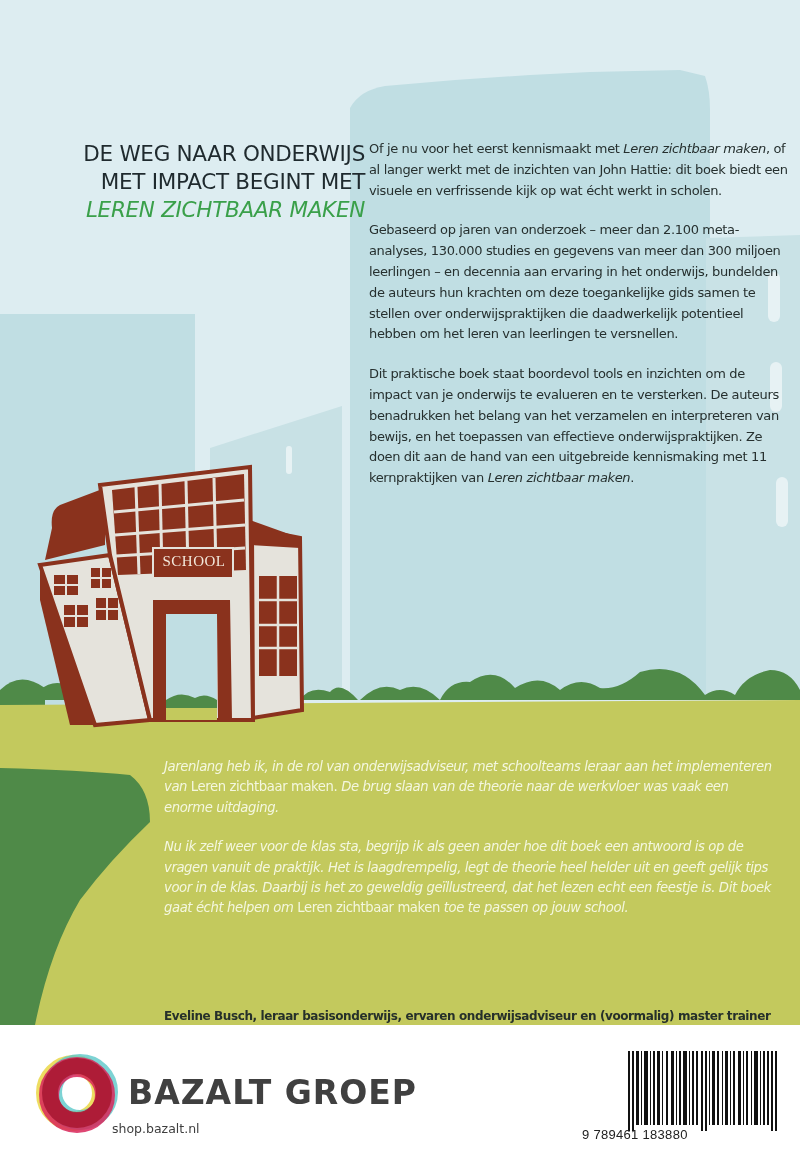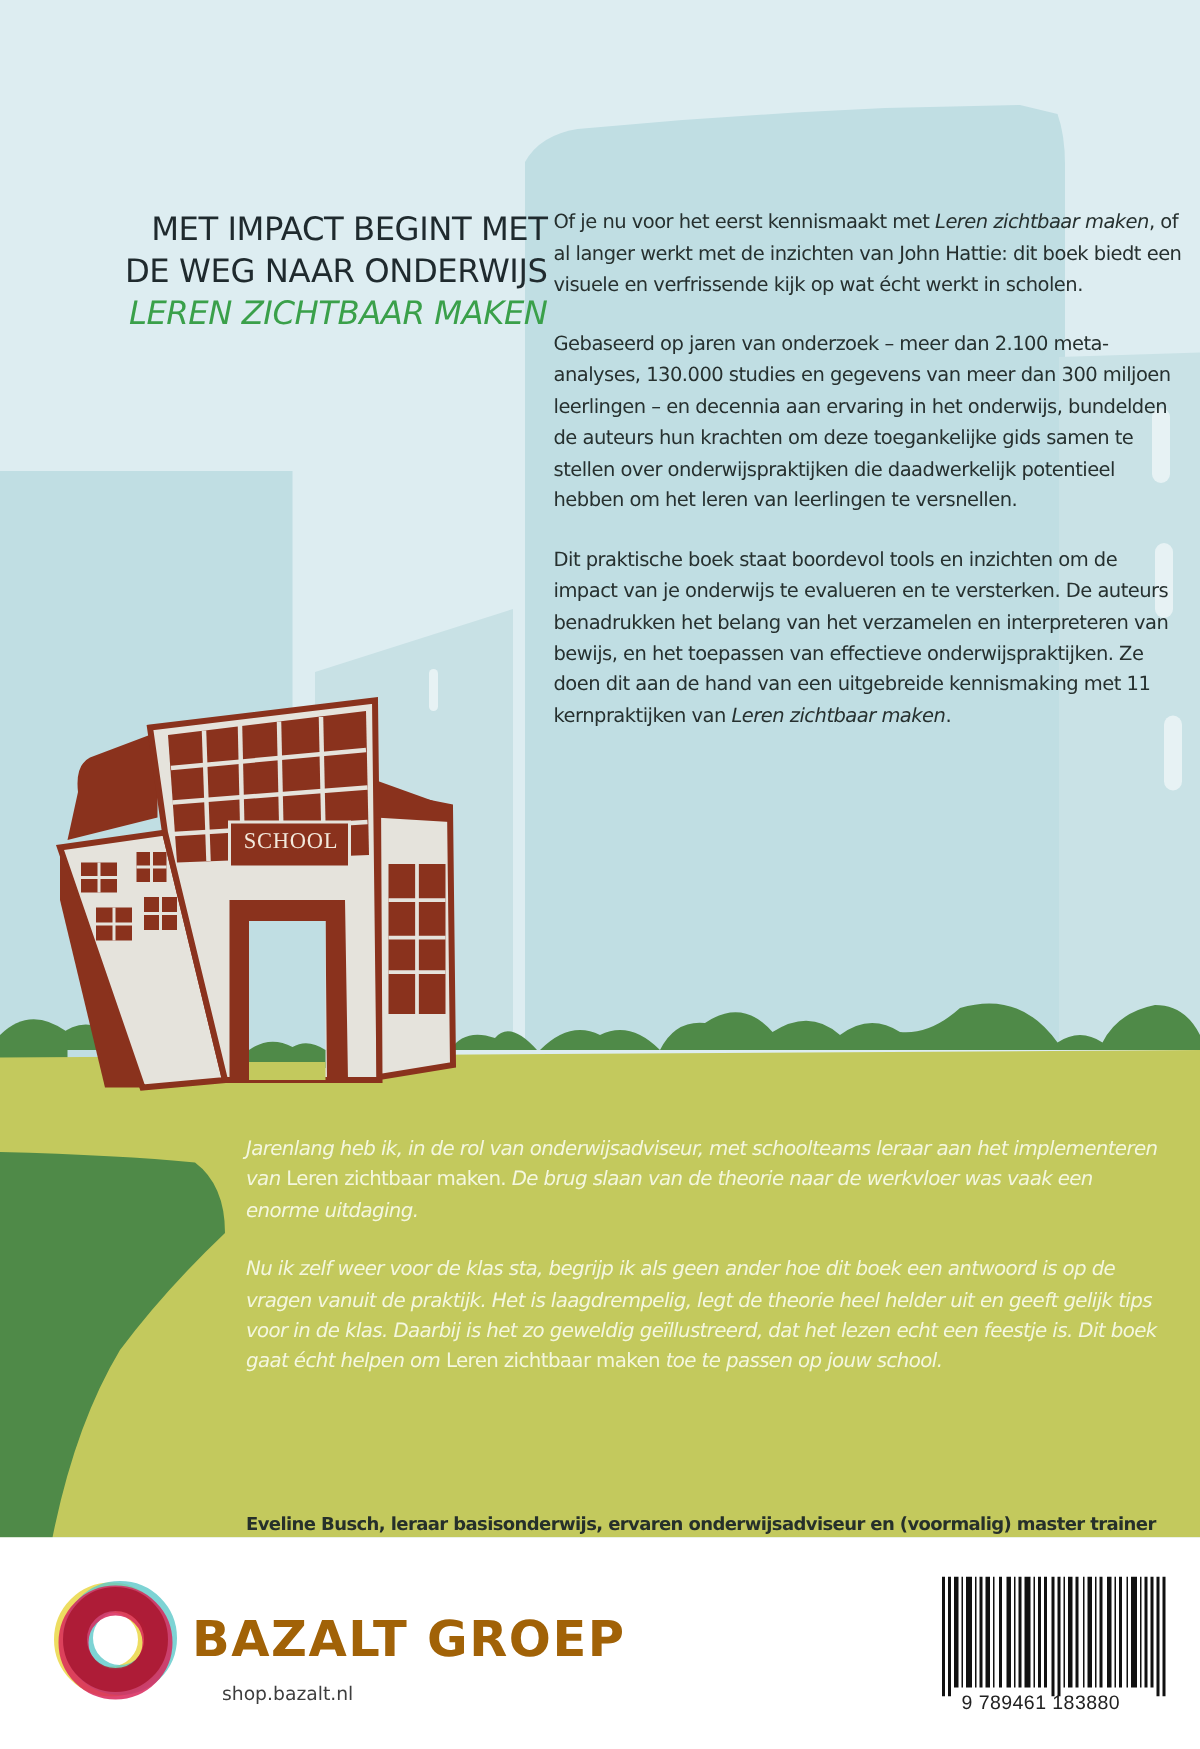--- a/index.html
+++ b/index.html
@@ -10,24 +10,24 @@
   .headline .green{color:#3aa04a;font-style:italic;}
   .body-col{position:absolute;left:369px;top:139px;width:420px;font-family:"DejaVu Sans",sans-serif;font-size:13px;line-height:20.8px;color:#26302f;letter-spacing:-0.35px;}
   .body-col p{margin:0 0 19px 0;}
   .body-col em{font-style:italic;}
   .quote{position:absolute;left:164px;top:757px;width:610px;font-family:"DejaVu Sans",sans-serif;font-size:13.2px;line-height:20.4px;color:#f4f7df;font-style:italic;letter-spacing:-0.4px;}
   .quote p{margin:0 0 19px 0;}
   .quote .up{font-style:normal;margin-top:20px;}
   .attrib{position:absolute;left:164px;top:1006px;width:610px;font-family:"DejaVu Sans",sans-serif;font-size:12px;line-height:21px;font-weight:bold;color:#26302a;letter-spacing:-0.4px;}
   .attrib em{font-style:italic;}
   .footer{position:absolute;left:0;top:1025px;width:800px;height:141px;background:#ffffff;}
-  .brand{position:absolute;left:128px;top:1073px;font-family:"DejaVu Sans",sans-serif;font-weight:bold;font-size:33px;color:#a16207;letter-spacing:1px;}
-  .shop{position:absolute;left:148px;top:1121px;font-family:"DejaVu Sans",sans-serif;font-size:12.5px;color:#3e3e3e;}
+  .brand{position:absolute;left:128px;top:1073px;font-family:"DejaVu Sans",sans-serif;font-weight:bold;font-size:33px;color:#404040;letter-spacing:1px;}
+  .shop{position:absolute;left:112px;top:1121px;font-family:"DejaVu Sans",sans-serif;font-size:12.5px;color:#3e3e3e;}
   .barcode{position:absolute;left:626px;top:1051px;width:160px;height:80px;}
-  .isbn{position:absolute;left:641px;top:1127px;font-family:"Liberation Sans",sans-serif;font-size:13px;color:#222;letter-spacing:0.3px;}
+  .isbn{position:absolute;left:582px;top:1127px;font-family:"Liberation Sans",sans-serif;font-size:13px;color:#222;letter-spacing:0.3px;}
 </style>
 </head>
 <body>
 
 <svg id="scene" viewBox="0 0 800 1025" xmlns="http://www.w3.org/2000/svg">
   <rect x="0" y="0" width="800" height="1025" fill="#ddedf1"></rect>
 
   <path d="M350,108 Q360,90 385,86 L455,80 L530,75 L590,72 L680,70 L705,76 Q710,90 710,110 L710,700 L350,700 Z" fill="#c0dee3"></path>
 
   <path d="M706,238 L800,235 L800,700 L706,700 Z" fill="#c9e2e6"></path>
@@ -104,22 +104,22 @@
     <path d="M153,600 L230,600 L232,720 L218,720 L217,614 L166,614 L168,720 L153,720 Z" fill="#8a321d"></path>
     <rect x="166" y="614" width="51" height="98" fill="#c0dee3"></rect>
     <path d="M166,700 Q180,690 195,698 Q205,692 217,700 L217,712 L166,712 Z" fill="#4f8a48"></path>
     <rect x="166" y="708" width="51" height="12" fill="#c3c95d"></rect>
   </g>
 </svg>
 
 <div class="abs" style="left:155px;top:553px;width:78px;text-align:center;font-family:Liberation Serif, serif;font-size:15px;color:#f3e9dc;letter-spacing:0.5px;">SCHOOL</div>
 
 <div class="headline">
+  <div>DE WEG NAAR ONDERWIJS</div>
   <div>MET IMPACT BEGINT MET</div>
-  <div>DE WEG NAAR ONDERWIJS</div>
   <div class="green">LEREN ZICHTBAAR MAKEN</div>
 </div>
 
 <div class="body-col">
   <p><span>Of je nu voor het eerst kennismaakt met </span><em>Leren zichtbaar maken</em><span>, of al langer werkt met de inzichten van John Hattie: dit boek biedt een visuele en verfrissende kijk op wat écht werkt in scholen.</span></p>
   <p>Gebaseerd op jaren van onderzoek – meer dan 2.100 meta-analyses, 130.000 studies en gegevens van meer dan 300 miljoen leerlingen – en decennia aan ervaring in het onderwijs, bundelden de auteurs hun krachten om deze toegankelijke gids samen te stellen over onderwijspraktijken die daadwerkelijk potentieel hebben om het leren van leerlingen te versnellen.</p>
   <p><span>Dit praktische boek staat boordevol tools en inzichten om de impact van je onderwijs te evalueren en te versterken. De auteurs benadrukken het belang van het verzamelen en interpreteren van bewijs, en het toepassen van effectieve onderwijspraktijken. Ze doen dit aan de hand van een uitgebreide kennismaking met 11 kernpraktijken van </span><em>Leren zichtbaar maken</em><span>.</span></p>
 </div>
 
 <div class="quote">

